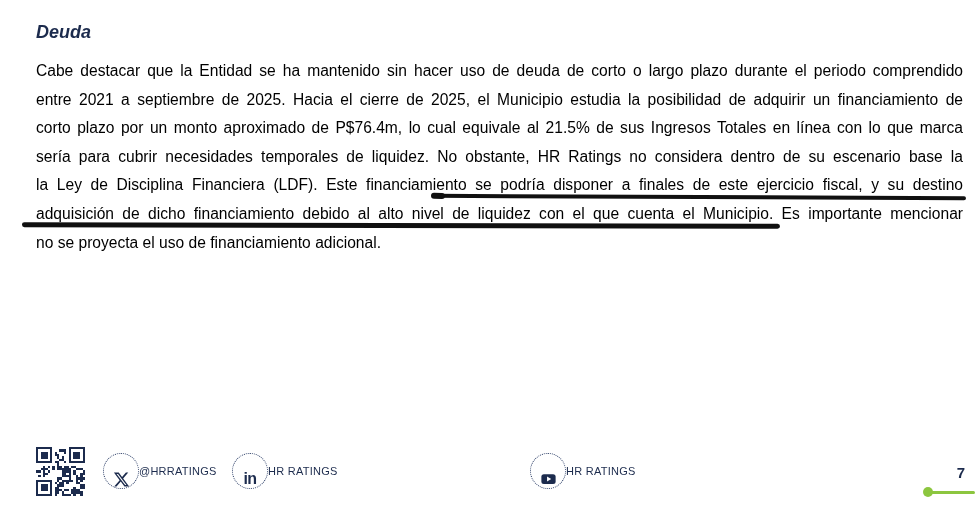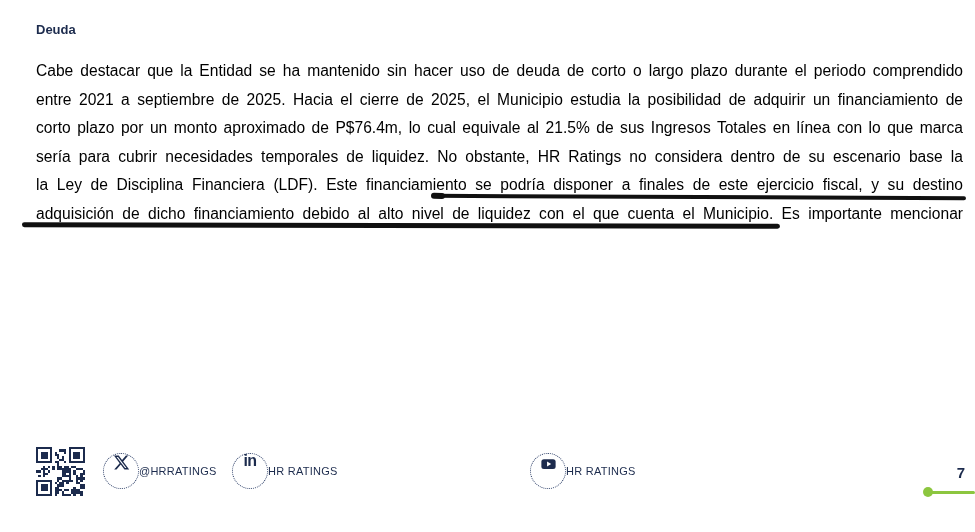--- a/index.html
+++ b/index.html
@@ -5,21 +5,21 @@
   html,body{margin:0;padding:0;background:#ffffff;}
   .page{
     position:relative;
     width:975px;height:532px;
     background:#ffffff;
     font-family:"Liberation Sans",sans-serif;
     overflow:hidden;
   }
   .heading{
     position:absolute;left:36px;top:22px;
-    font-size:13px;font-weight:bold;color:#1c2b4d;
+    font-size:18px;font-weight:bold;color:#1c2b4d;font-style:italic;
   }
   .textblock{
     position:absolute;left:36px;top:57px;width:927px;
     color:#000000;font-size:15.6px;
   }
   .line{
     height:28.6px;line-height:28.6px;
     text-align:justify;text-align-last:justify;
     overflow:hidden;
   }
@@ -34,21 +34,21 @@
   }
   .ink2{left:22px;top:223px;width:758px;height:5px;transform:rotate(0.1deg);}
   .qr{position:absolute;left:36px;top:447px;width:49px;height:49px;}
   .social{
     position:absolute;top:453px;display:flex;align-items:center;height:36px;
   }
   .soc-1{left:103px;} .soc-2{left:232px;} .soc-3{left:350px;} .soc-4{left:530px;}
   .circle{
     width:36px;height:36px;box-sizing:border-box;border-radius:50%;
     border:1.5px dotted #31436b;
-    display:flex;align-items:flex-start;justify-content:center;flex:0 0 auto;
+    display:flex;align-items:flex-end;justify-content:center;flex:0 0 auto;
   }
   .soc-label{
     font-weight:400;font-size:11px;letter-spacing:.25px;
     color:#1c2b4d;white-space:nowrap;
   }
   .li-glyph{
     font-weight:800;font-size:16px;color:#1c2b4d;letter-spacing:-0.5px;
     line-height:1;transform:translateY(-1px);
   }
   .page-number{
@@ -71,20 +71,21 @@
 
   <div class="heading">Deuda</div>
 
   <div class="textblock">
     <div class="line">Cabe destacar que la Entidad se ha mantenido sin hacer uso de deuda de corto o largo plazo durante el periodo comprendido</div>
     <div class="line">entre 2021 a septiembre de 2025. Hacia el cierre de 2025, el Municipio estudia la posibilidad de adquirir un financiamiento de</div>
     <div class="line">corto plazo por un monto aproximado de P$76.4m, lo cual equivale al 21.5% de sus Ingresos Totales en línea con lo que marca</div>
     <div class="line">sería para cubrir necesidades temporales de liquidez. No obstante, HR Ratings no considera dentro de su escenario base la</div>
     <div class="line">la Ley de Disciplina Financiera (LDF). Este financiamiento se podría disponer a finales de este ejercicio fiscal, y su destino</div>
     <div class="line">adquisición de dicho financiamiento debido al alto nivel de liquidez con el que cuenta el Municipio. Es importante mencionar</div>
+    <div class="line last">no se proyecta el uso de financiamiento adicional.</div>
   </div>
 
   <div class="ink ink1"></div>
   <div class="ink ink2"></div>
 
   <svg id="qr" class="qr" viewBox="0 0 21 21" shape-rendering="crispEdges">
       <rect x="10" y="1" width="1" height="1" fill="#1c2b4d"></rect>
       <rect x="11" y="1" width="1" height="1" fill="#1c2b4d"></rect>
       <rect x="12" y="1" width="1" height="1" fill="#1c2b4d"></rect>
       <rect x="8" y="2" width="1" height="1" fill="#1c2b4d"></rect>

